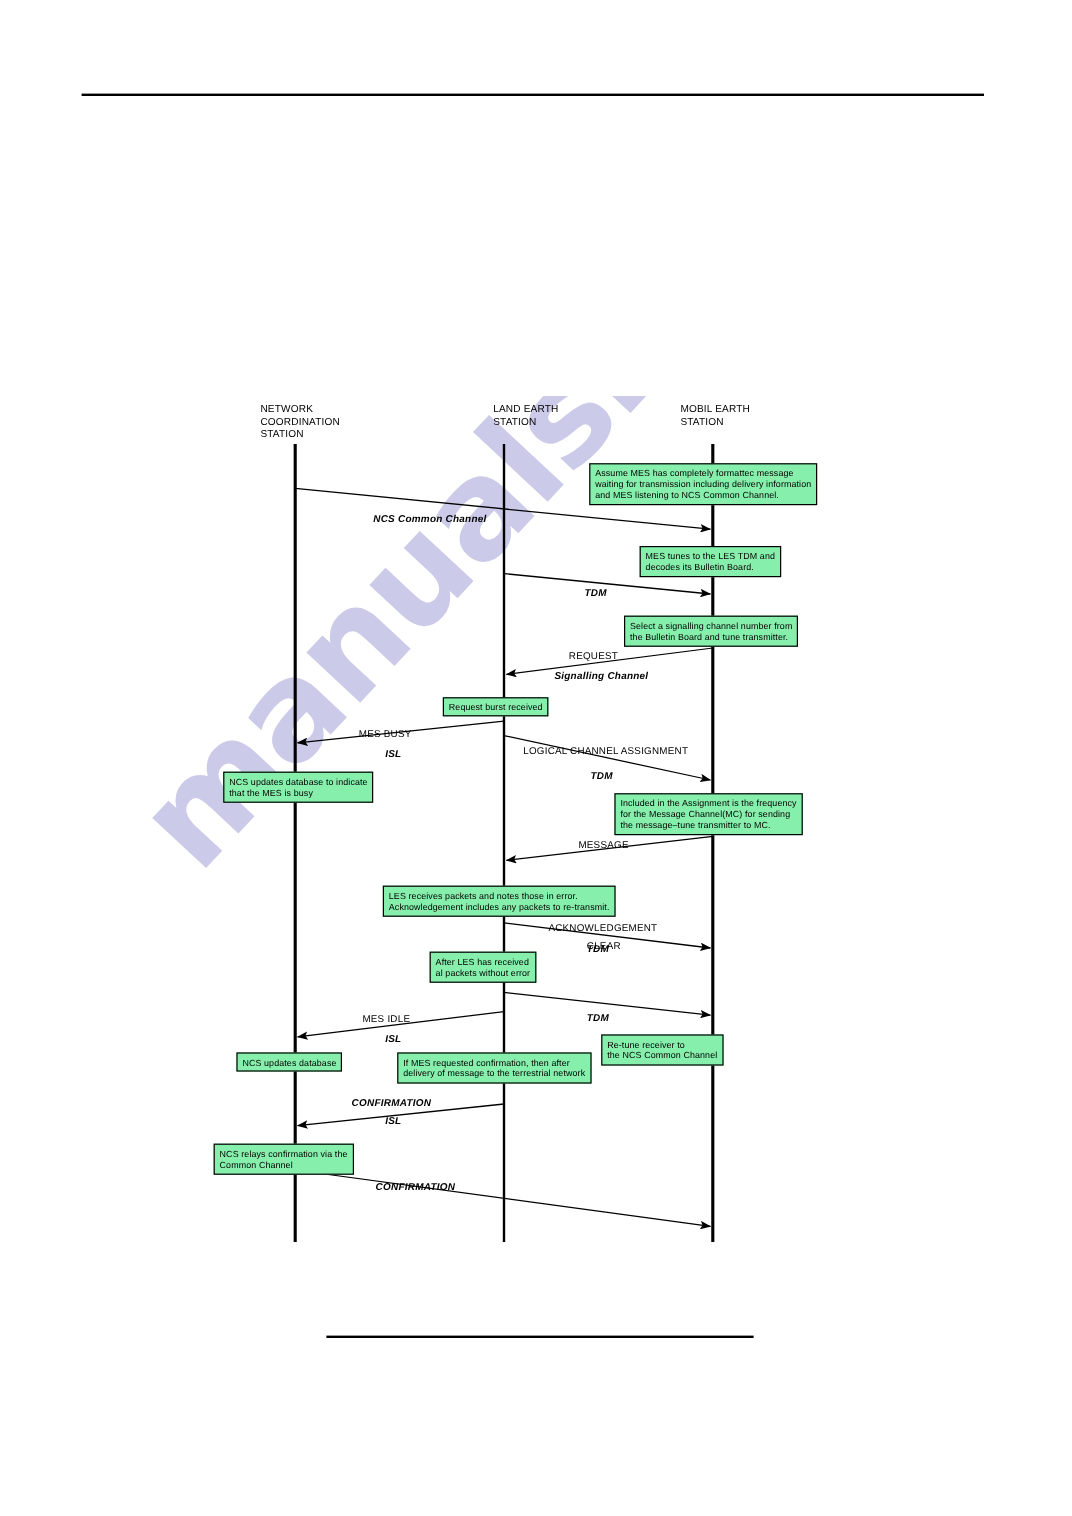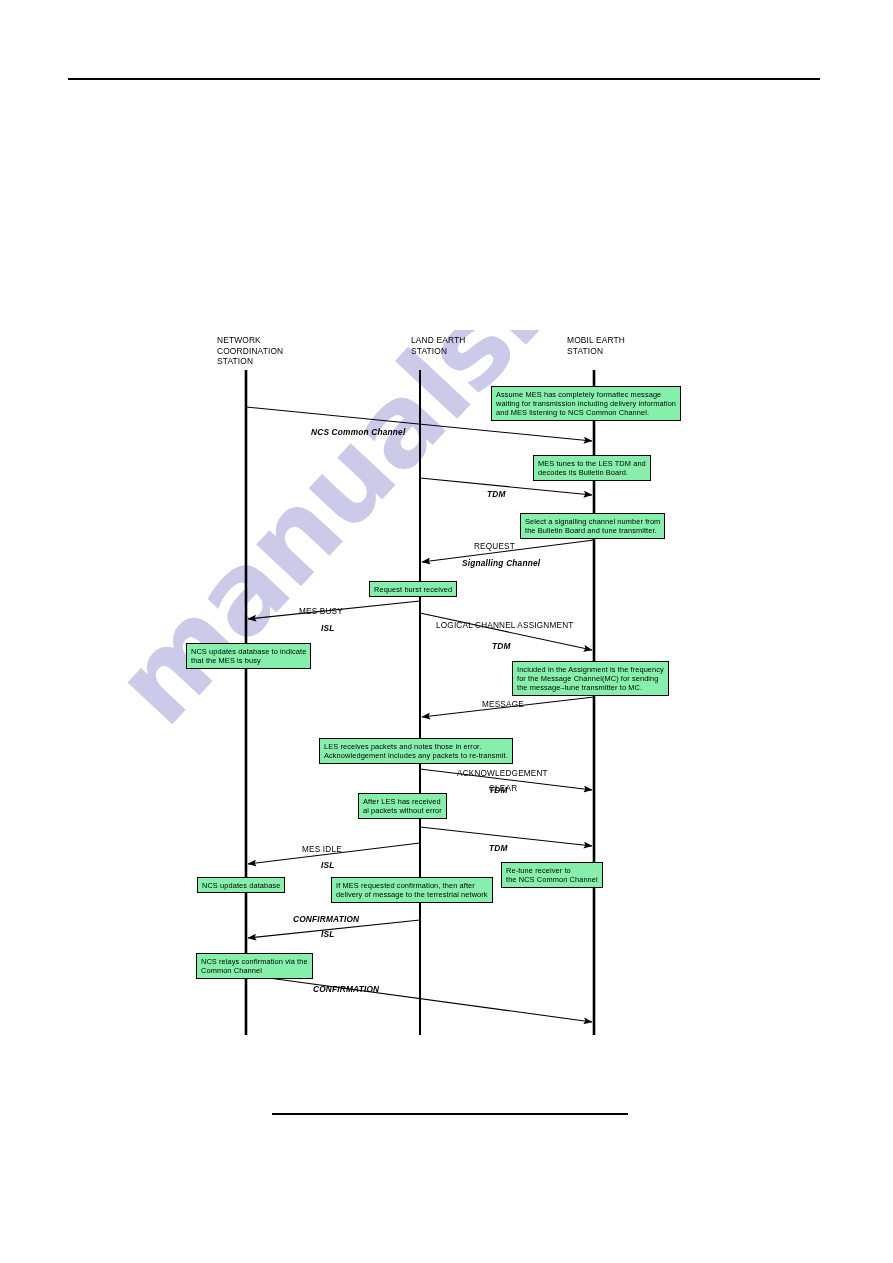--- a/index.html
+++ b/index.html
@@ -146,16 +146,16 @@
 al packets without error</div>
 
   <div class="note" style="left:501px;top:862px;">Re-tune receiver to
 the NCS Common Channel</div>
 
   <div class="note" style="left:197px;top:877px;">NCS updates database</div>
 
   <div class="note" style="left:331px;top:877px;">If MES requested confirmation, then after
 delivery of message to the terrestrial network</div>
 
-  <div class="note" style="left:196px;top:953px;">NCS relays confirmation via the
+  <div class="note" style="left:178px;top:953px;">NCS relays confirmation via the
 Common Channel</div>
 
 </div>
 
 </body></html>

